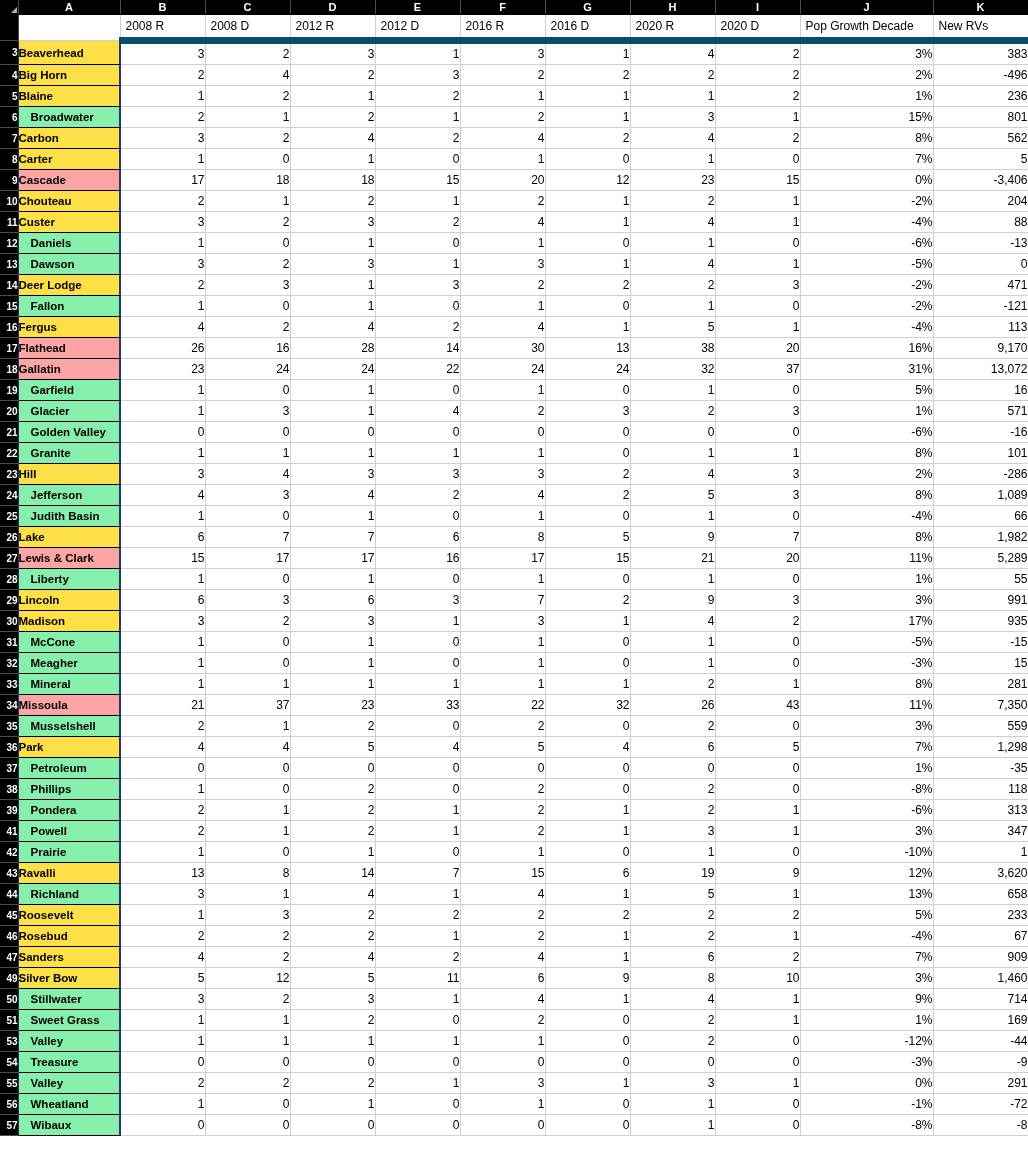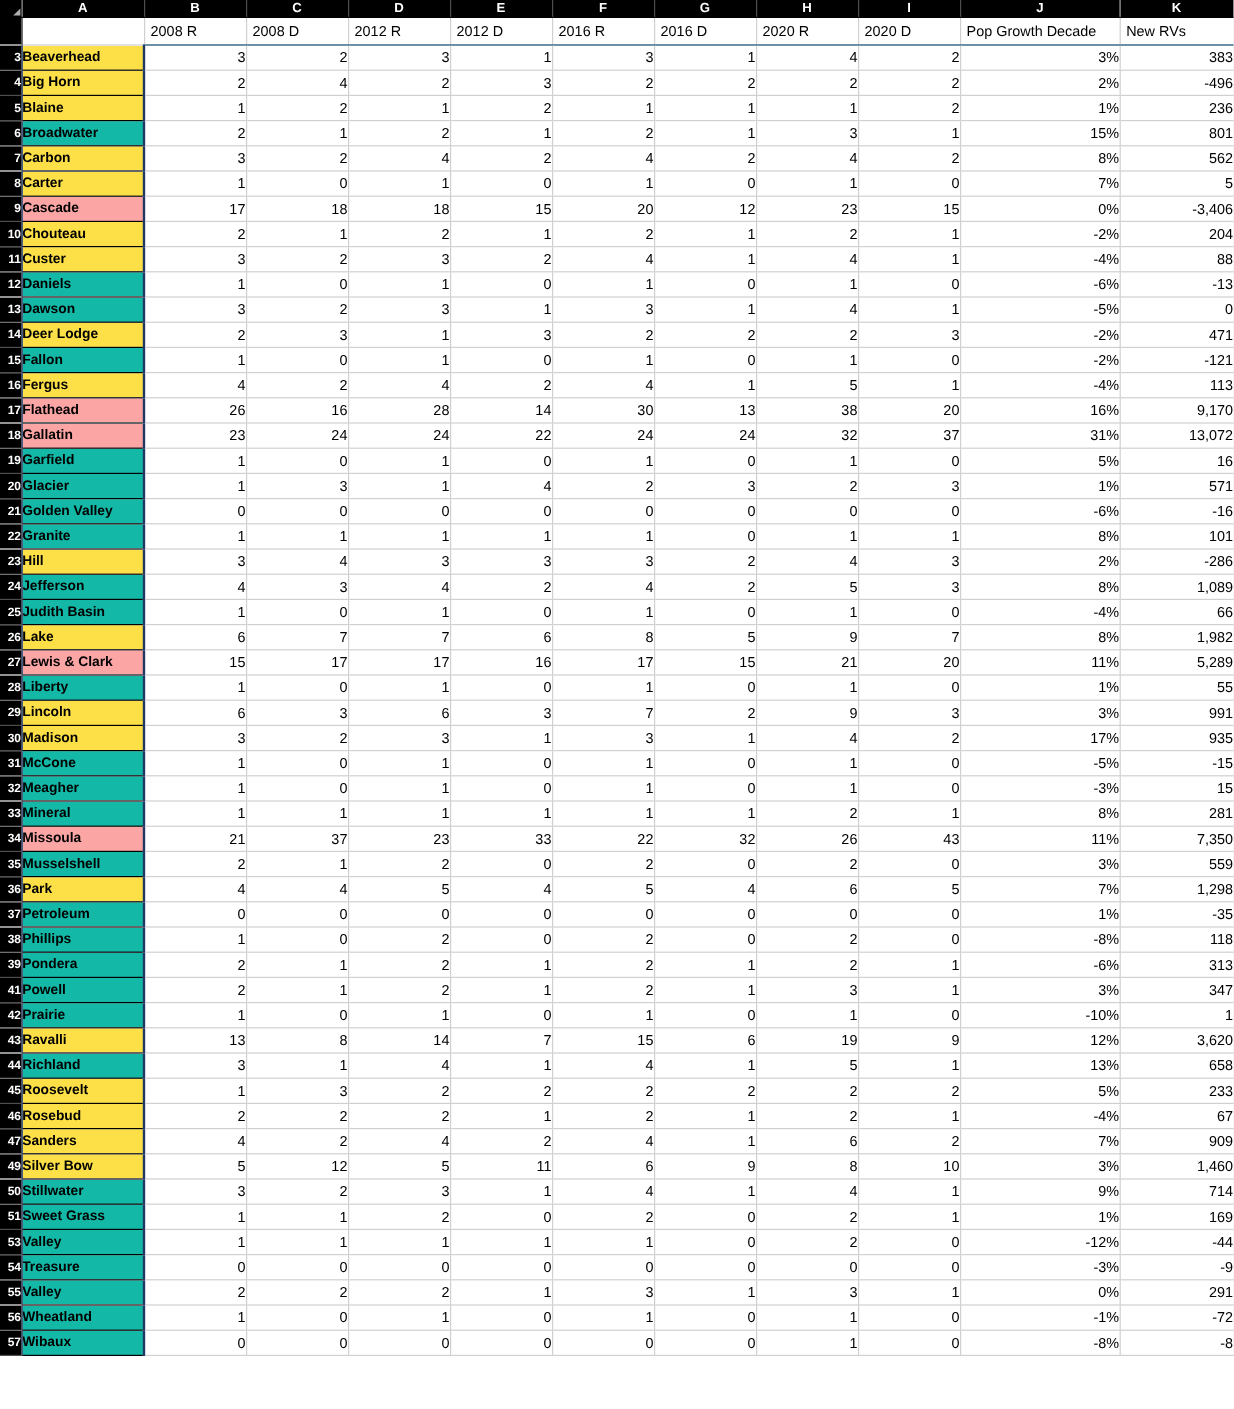--- a/index.html
+++ b/index.html
@@ -62,28 +62,28 @@
   td.county{
     width:102px;
     font-size:11.5px;font-weight:bold;
     text-align:left;padding-left:5px;
     height:20px;line-height:20px;
     border-bottom:1px solid #000000;
     border-right:2px solid #1f3864;
     overflow:hidden;white-space:nowrap;
   }
   td.county.yellow{background:#fde047;color:#000000;margin-top:36px;}
-  td.county.green {background:#14b8a6;color:#000000;}
+  td.county.green {background:#86efac;color:#000000;padding-left:12px;}
   td.county.red   {background:#fca5a5;color:#000000;}
 
   
   tr.fieldrow td.cell{
     height:22px;line-height:22px;
     text-align:left;padding-left:5px;
-    border-bottom:1px solid #0c4a6e;
+    border-bottom:7px solid #0c4a6e;
   }
   tr.fieldrow td.county{
     background:#ffffff;border-bottom:1px solid #d0d0d0;
     border-right:1px solid #d0d0d0;
   }
   tr.fieldrow td.rownum{border-right:1px solid #4d4d4d;}
 </style>
 </head>
 <body>
 

